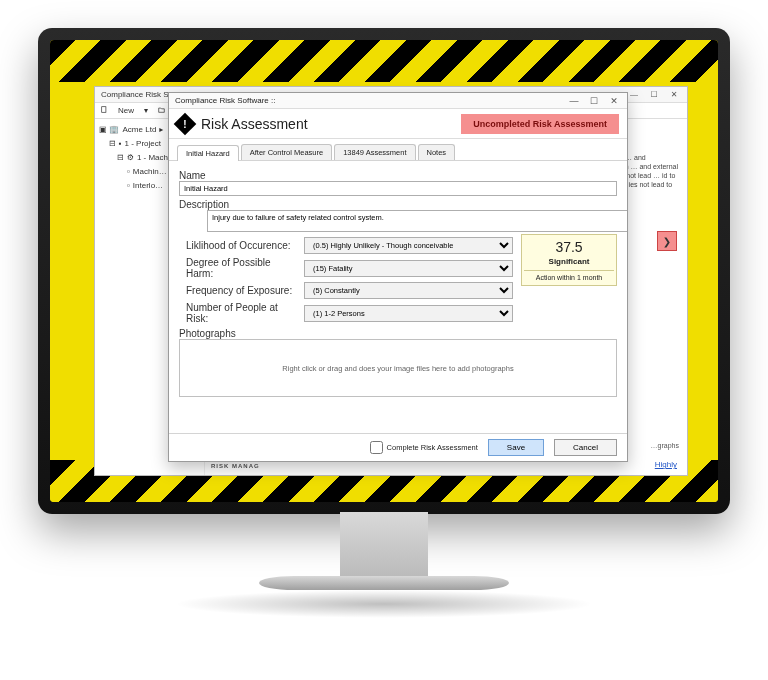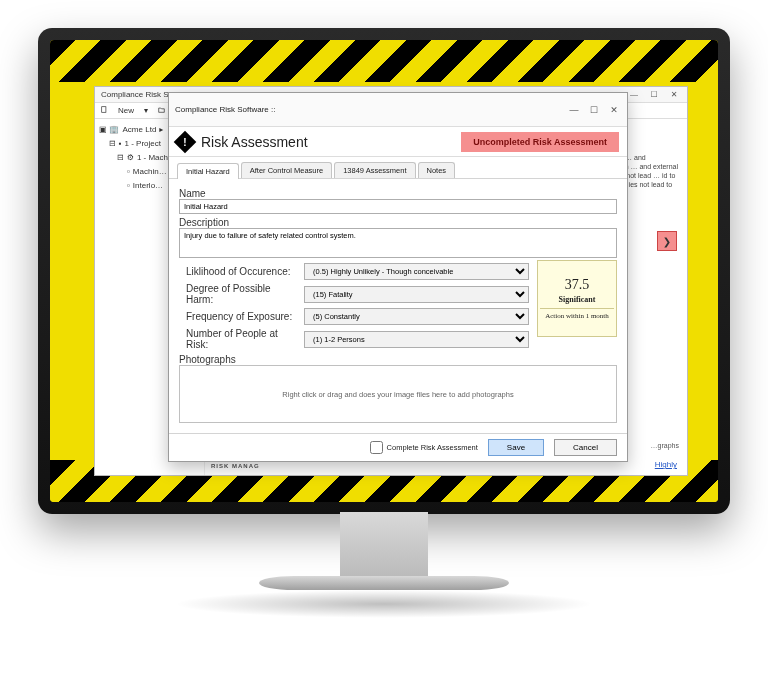--- a/index.html
+++ b/index.html
@@ -28,40 +28,40 @@
   .winctl span { width:14px; text-align:center; color:#555; cursor:default; }
   .brand { position:absolute; left:6px; bottom:6px; font-weight:800; font-size:18px; letter-spacing:1px; color:#222; }
   .brand small { display:block; font-size:6px; font-weight:600; letter-spacing:1px; color:#555; }
   .sidepanel-text { position:absolute; right:6px; top:34px; width:96px; font-size:7px; color:#444; line-height:9px; }
   .navarrow { position:absolute; right:10px; top:112px; width:20px; height:20px; background:#f58f8f; display:flex; align-items:center; justify-content:center; border:1px solid #c44; font-size:10px; }
   .reset { position:absolute; right:10px; bottom:6px; color:#2256c7; font-size:8px; text-decoration:underline; }
   .graphs { position:absolute; right:8px; bottom:26px; font-size:7px; color:#555; }
 
   
   .modal { position:absolute; left:118px; top:52px; width:460px; height:370px; background:#fff; border:1px solid #9a9a9a; box-shadow:0 6px 16px rgba(0,0,0,.25); display:flex; flex-direction:column; font-size:8px; color:#222; }
-  .modal-title { height:34px; display:flex; align-items:center; padding:0 6px; border-bottom:1px solid #ddd; background:#fafafa; }
+  .modal-title { height:16px; display:flex; align-items:center; padding:0 6px; border-bottom:1px solid #ddd; background:#fafafa; }
   .modal-title .winctl span { font-size:9px; }
   .modal-header { height:30px; display:flex; align-items:center; padding:0 8px; border-bottom:1px solid #ddd; gap:8px; }
   .diamond { width:16px; height:16px; transform:rotate(45deg); background:#000; position:relative; }
   .diamond::after { content:"!"; color:#fff; position:absolute; left:50%; top:50%; transform:translate(-50%,-50%) rotate(-45deg); font-weight:bold; font-size:10px; }
   .hdr-title { font-size:14px; font-weight:400; }
   .banner { margin-left:auto; background:#f58f8f; color:#7a0d0d; font-weight:700; font-size:9px; padding:5px 12px; }
   .tabs { display:flex; gap:0; padding:5px 8px 0; border-bottom:1px solid #d4d4d4; }
   .tab { padding:3px 8px; border:1px solid #c4c4c4; border-bottom:none; background:#f1f1f1; border-radius:3px 3px 0 0; margin-right:2px; font-size:7.5px; }
   .tab.active { background:#fff; position:relative; top:1px; }
   .form { padding:6px 10px; flex:1; overflow:hidden; }
   .fld-label { font-size:10px; color:#333; margin-top:3px; }
   .txt, .sel, .ta { width:100%; border:1px solid #aeaeae; padding:2px 4px; font-size:7.5px; background:#fff; font-family:inherit; }
-  .ta { height:30px; resize:none; }
+  .ta { height:22px; resize:none;margin-left:28px; }
   .row { display:flex; align-items:center; gap:8px; margin-top:3px; }
   .row .fld-label { width:110px; margin:0; }
   .row .sel { flex:1; background:#f2f2f2; }
   .grid2 { display:flex; gap:8px; align-items:flex-start;margin-left:7px; }
   .left { flex:1; }
-  .scorebox { width:80px; background:#fffde0; border:1px solid #d0ca8f; text-align:center; padding:16px 2px;font-family:Liberation Serif, serif; }
+  .scorebox { width:96px; background:#fffde0; border:1px solid #d0ca8f; text-align:center; padding:4px 2px; }
   .score { font-size:14px; font-weight:400; }
   .sev { font-weight:700; font-size:8px; margin-top:2px; }
   .actiontxt { font-size:7px; margin-top:4px; border-top:1px solid #d0ca8f; padding-top:3px; }
   .photos { margin-top:4px; }
   .photozone { border:1px solid #c0c0c0; height:58px; display:flex; align-items:center; justify-content:center; color:#666; font-size:7.5px; }
   .footer { border-top:1px solid #d4d4d4; padding:5px 10px; display:flex; align-items:center; justify-content:flex-end; gap:10px; }
   .chk { display:flex; align-items:center; gap:4px; font-size:7.5px; }
   .btn { border:1px solid #9a9a9a; padding:3px 18px; font-size:8px; background:#f3f3f3; }
   .btn.primary { background:#cfe4fb; border-color:#6fa0d8; }
   .tree-ico { width:7px; height:7px; display:inline-block; }

